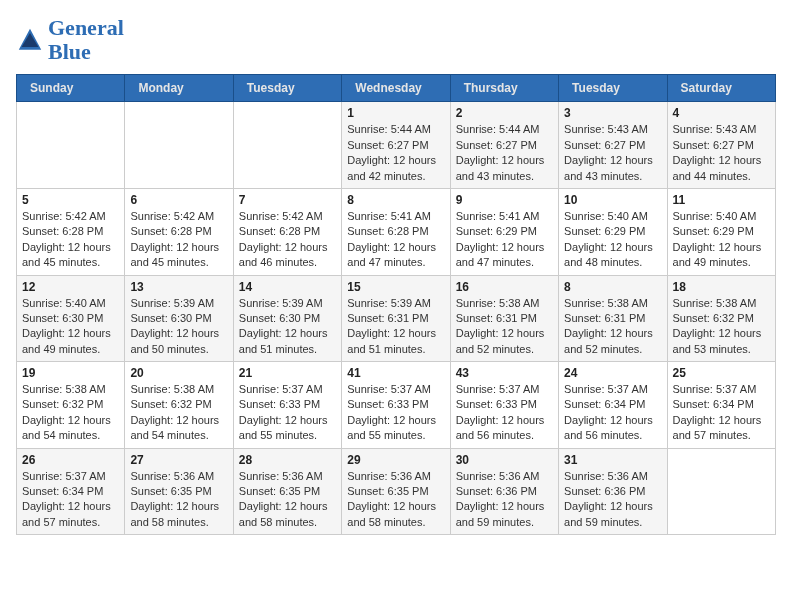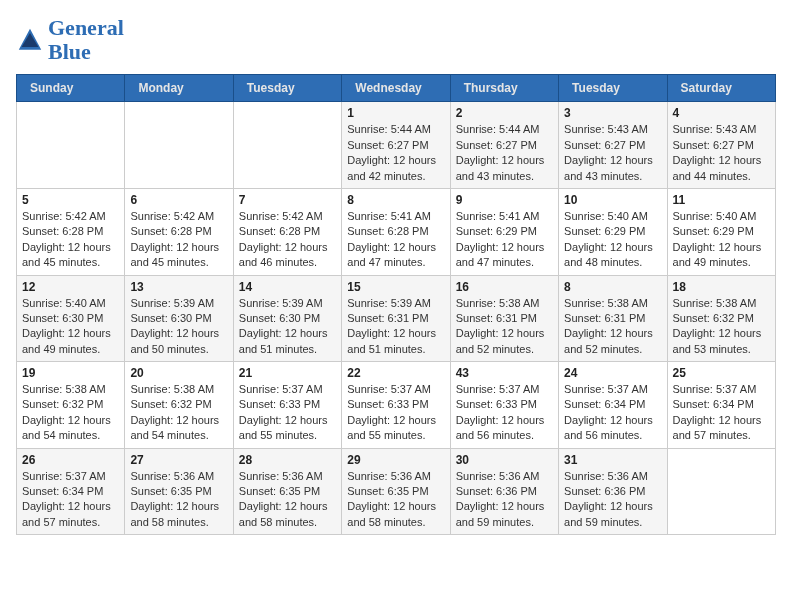--- a/index.html
+++ b/index.html
@@ -293,21 +293,21 @@
       </td>
         <td>
         <span class="day-num">21</span>
         <div class="day-info">
           Sunrise: 5:37 AM<br>
           Sunset: 6:33 PM<br>
           Daylight: 12 hours and 55 minutes.
         </div>
       </td>
         <td>
-        <span class="day-num">22</span>
+        <span class="day-num">41</span>
         <div class="day-info">
           Sunrise: 5:37 AM<br>
           Sunset: 6:33 PM<br>
           Daylight: 12 hours and 55 minutes.
         </div>
       </td>
         <td>
         <span class="day-num">43</span>
         <div class="day-info">
           Sunrise: 5:37 AM<br>

